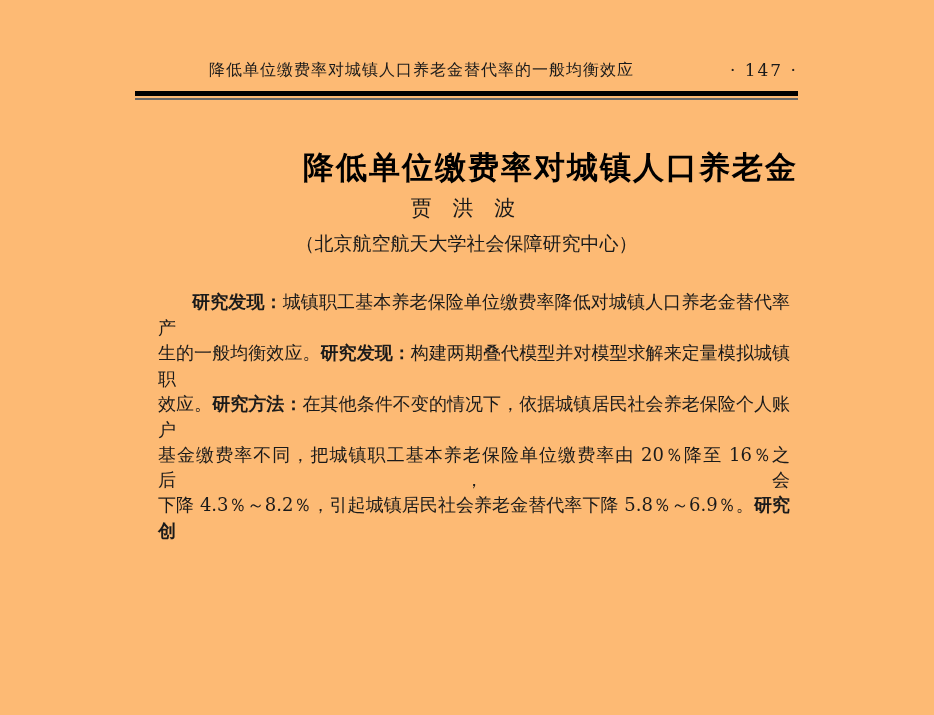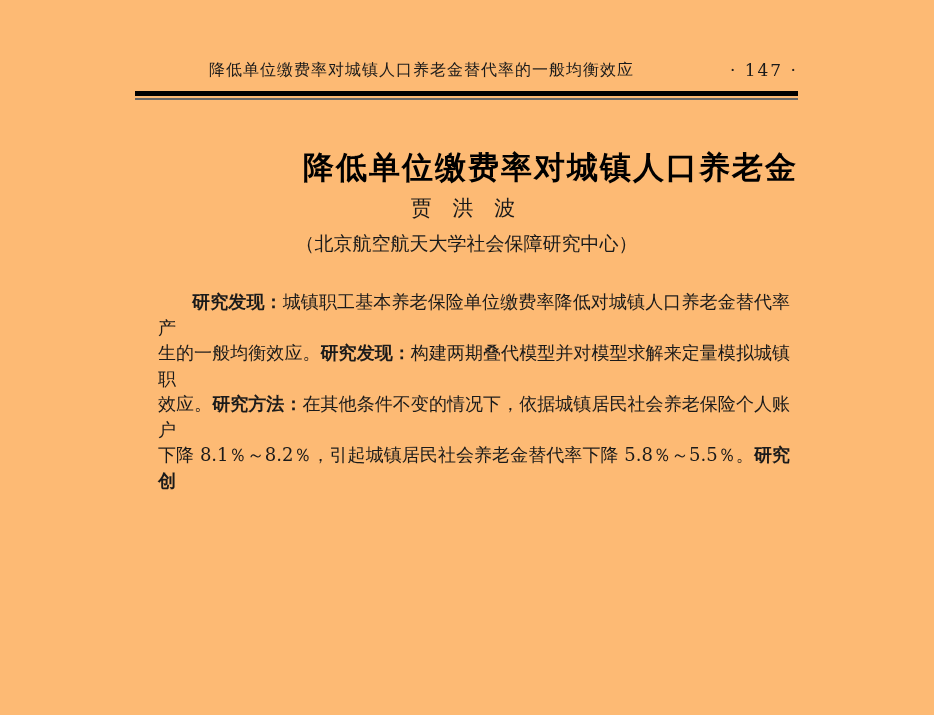--- a/index.html
+++ b/index.html
@@ -45,17 +45,18 @@
     </div>
 
     <div class="author">贾 洪 波</div>
 
     <div class="affil">（北京航空航天大学社会保障研究中心）</div>
 
     <div class="abstract">
         <div class="abs-line fill indent"><span class="lbl">研究发现：</span><span>城镇职工基本养老保险单位缴费率降低对城镇人口养老金替代率产</span></div>
         <div class="abs-line fill"><span>生的一般均衡效应。</span><span class="lbl">研究发现：</span><span>构建两期叠代模型并对模型求解来定量模拟城镇职</span></div>
         <div class="abs-line fill"><span>效应。</span><span class="lbl">研究方法：</span><span>在其他条件不变的情况下，依据城镇居民社会养老保险个人账户</span></div>
-        <div class="abs-line fill"><span>下降 8.1％～8.2％，引起城镇居民社会养老金替代率下降 5.8％～5.5％。</span><span class="lbl">研究创</span></div>
+        <div class="abs-line fill"><span>基金缴费率不同，把城镇职工基本养老保险单位缴费率由 20％降至 16％之后，会</span></div>
+        <div class="abs-line fill"><span>下降 4.3％～8.2％，引起城镇居民社会养老金替代率下降 5.8％～6.9％。</span><span class="lbl">研究创</span></div>
       </div>
 
   </div>
 </div>
 
 </body></html>

